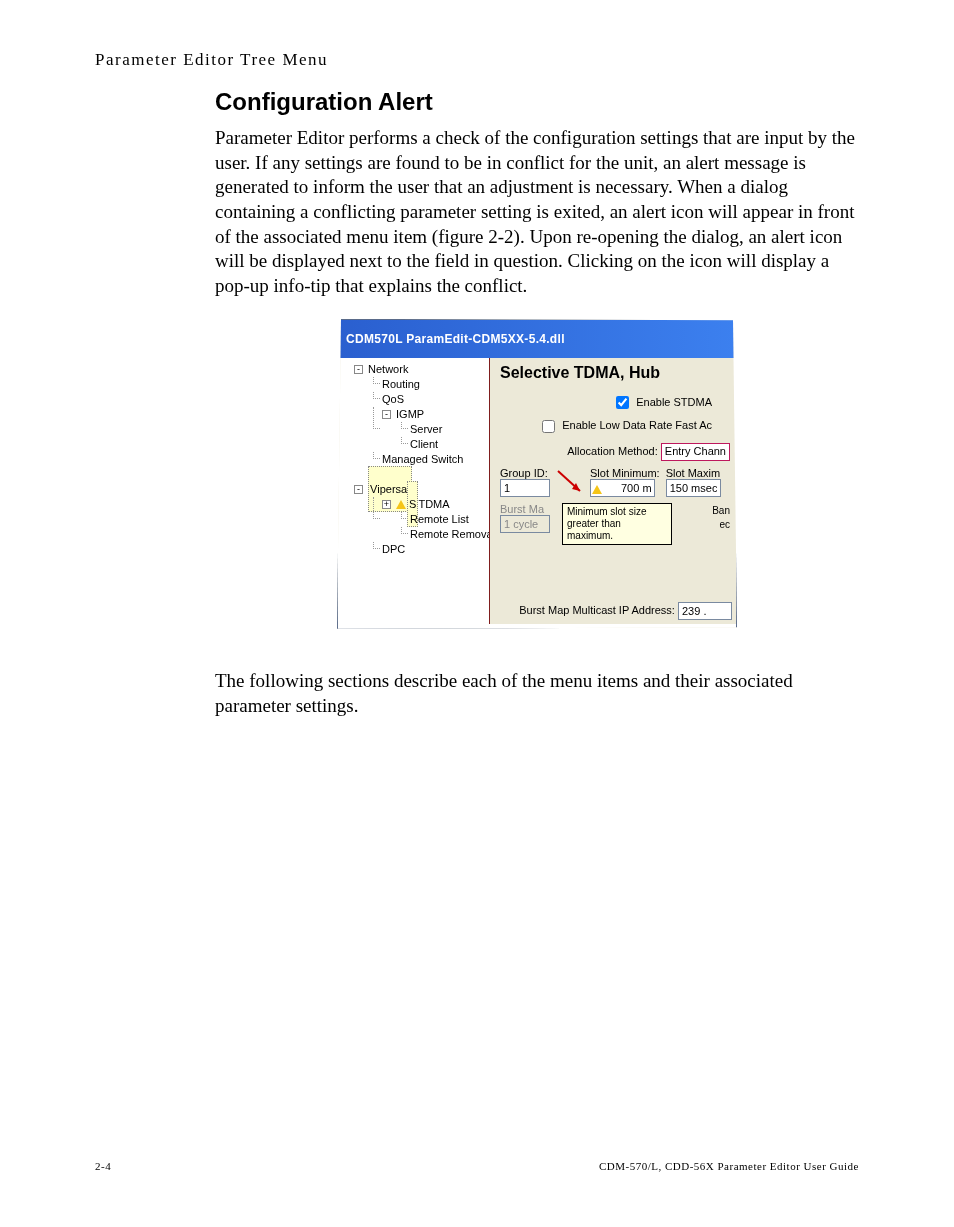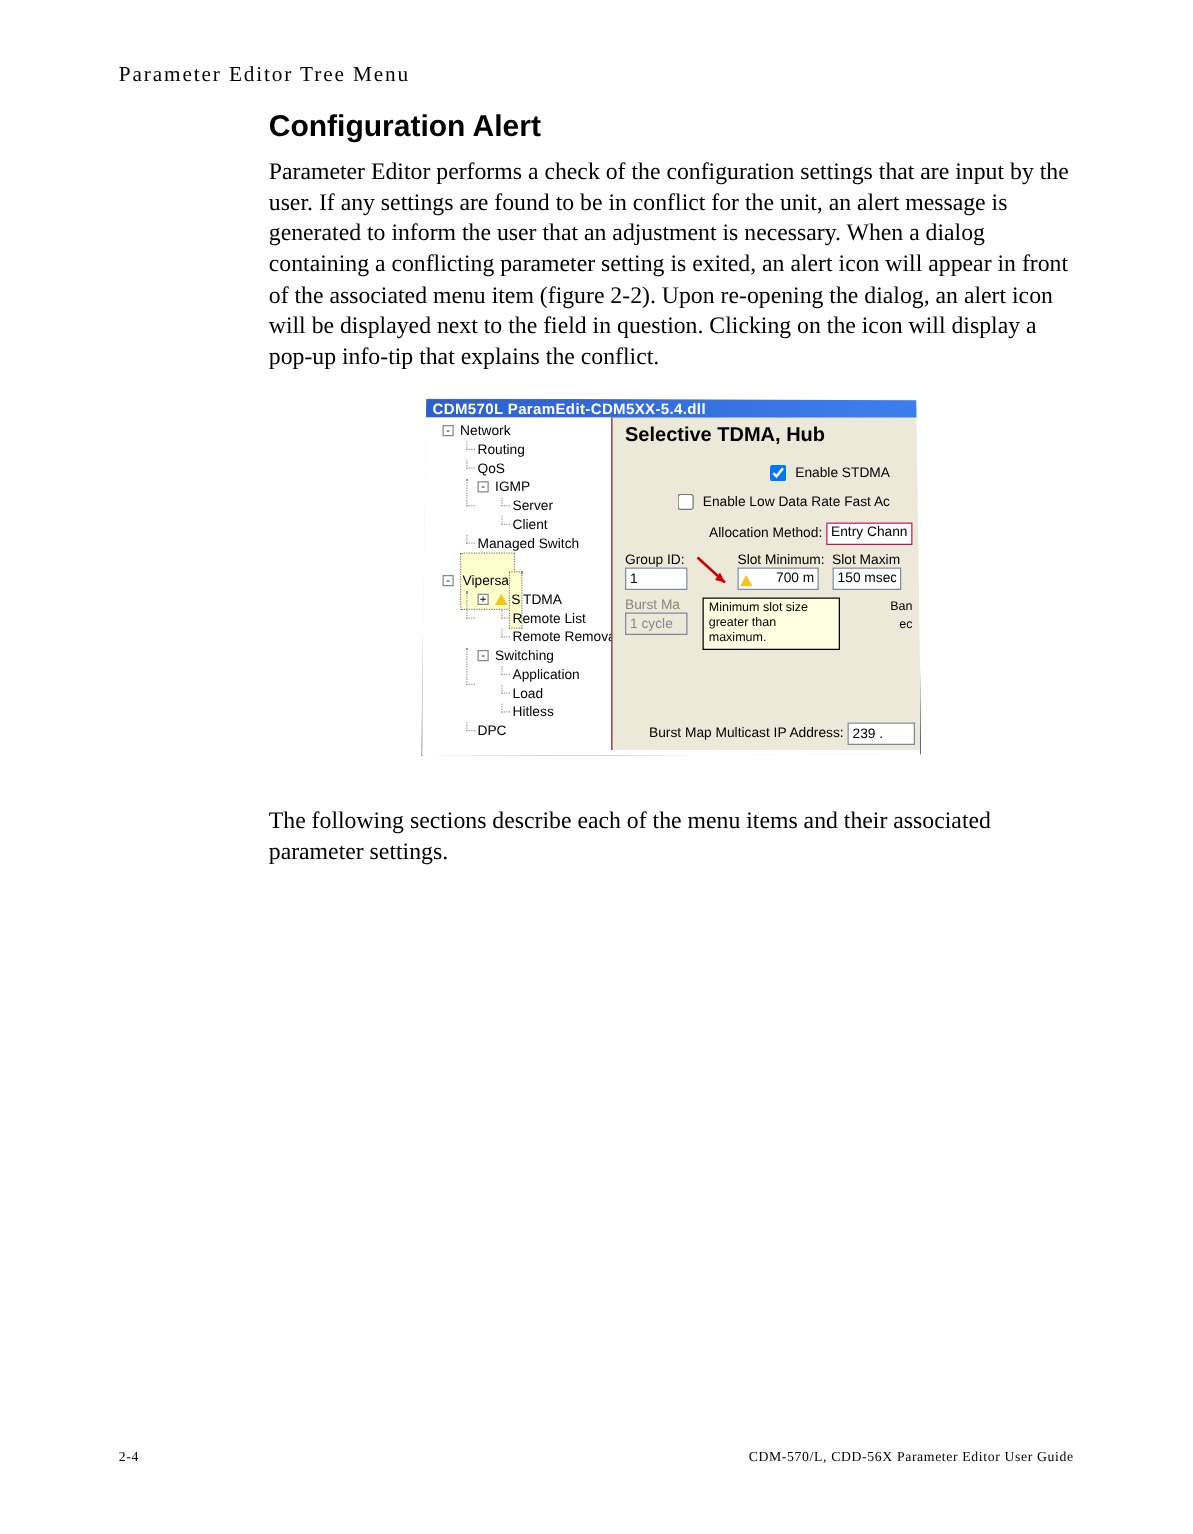--- a/index.html
+++ b/index.html
@@ -46,21 +46,21 @@
   font-family: Tahoma, Arial, sans-serif;
   font-size: 11px;
   background: #ece9d8;
   position: relative;
   clip-path: polygon(1% 0, 99% 0.5%, 100% 99.5%, 0 100%);
 }
 .sim-titlebar {
   background: linear-gradient(to right, #2a5fcf, #3c80ef);
   color: #fff;
   font-size: 12px;
-  padding: 0 8px;
+  padding: 12px 8px;
   font-weight: bold;
   letter-spacing: 0.3px;
 }
 .sim-body { display: flex; height: 270px; }
 .sim-tree {
   width: 152px;
   background: #fff;
   border-right: 1px solid #7f1d1d;
   padding: 4px 2px;
   overflow: hidden;
@@ -202,27 +202,20 @@
               </ul>
             </li>
             <li class="nolines"><span class="expander">-</span> <span class="tree-highlight">Vipersat</span>
               <ul>
                 <li><span class="expander">+</span> <span class="alert-tri"></span><span class="tree-highlight">S</span>TDMA
                   <ul>
                     <li><span>Remote List</span></li>
                     <li><span>Remote Removal</span></li>
                   </ul>
                 </li>
-                <li><span class="expander">-</span> <span>Switching</span>
-                  <ul>
-                    <li><span>Application</span></li>
-                    <li><span>Load</span></li>
-                    <li><span>Hitless</span></li>
-                  </ul>
-                </li>
                 <li><span>DPC</span></li>
               </ul>
             </li>
           </ul>
         </div>
 
         <div class="sim-right">
           <div class="right-title">Selective TDMA, Hub</div>
           <div class="chk-row">
             <input type="checkbox" checked="" style="">

